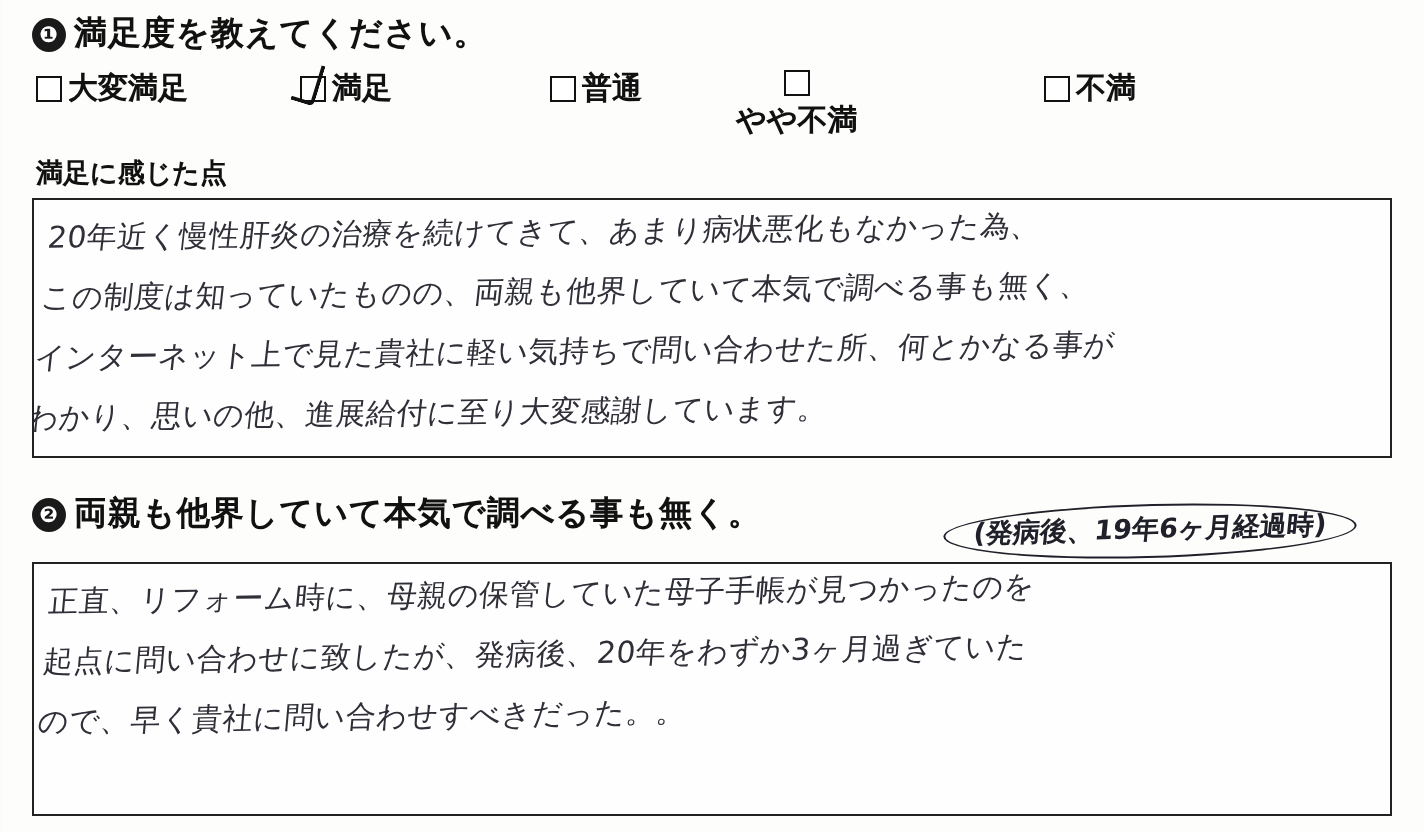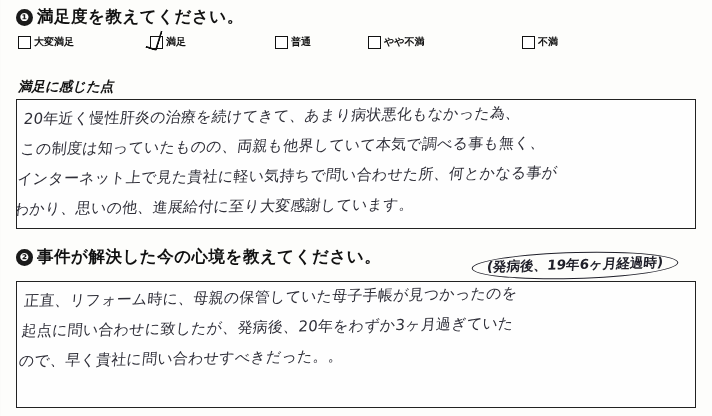--- a/index.html
+++ b/index.html
@@ -49,21 +49,21 @@
     left: 18px;
     top: 35px;
     width: 600px;
     height: 22px;
   }
   .opt {
     position: absolute;
     display: flex;
     align-items: center;
     gap: 3px;
-    font-size: 10px;
+    font-size: 15px;
     color: #111;
     font-weight: 600;
   }
   .box {
     width: 11px;
     height: 11px;
     border: 1.6px solid #111;
     flex: none;
     position: relative;
     background: #fff;
@@ -86,21 +86,20 @@
   
   .sub-label {
     position: absolute;
     left: 18px;
     top: 78px;
     font-size: 13.5px;
     font-weight: 700;
     color: #111;
     padding-bottom: 16px;
     border-bottom: 1.6px solid #111;
-    font-style: italic;
   }
 
   
   .answer-box {
     position: absolute;
     border: 1.6px solid #222;
     background: #fefefe;
     overflow: hidden;
   }
   #answer-box-1 { left: 16px; top: 99px; width: 678px; height: 128px; }
@@ -165,42 +164,42 @@
       <span>大変満足</span>
     </div>
     <div class="opt" style="left:132px;">
       <span class="box checked"></span>
       <span>満足</span>
     </div>
     <div class="opt" style="left:257px;">
       <span class="box"></span>
       <span>普通</span>
     </div>
-    <div class="opt" style="left:350px;">
+    <div class="opt" style="left:350px;flex-direction:column;">
       <span class="box"></span>
       <span>やや不満</span>
     </div>
     <div class="opt" style="left:504px;">
       <span class="box"></span>
       <span>不満</span>
     </div>
   </div>
 
   <div class="sub-label">満足に感じた点</div>
 
   <div class="answer-box" id="answer-box-1">
     <div class="hand" id="handwriting-1">20年近く慢性肝炎の治療を続けてきて、あまり病状悪化もなかった為、
 この制度は知っていたものの、両親も他界していて本気で調べる事も無く、
 インターネット上で見た貴社に軽い気持ちで問い合わせた所、何とかなる事が
 わかり、思いの他、進展給付に至り大変感謝しています。</div>
   </div>
 
   <div class="q-row" style="left:16px; top:246px;">
     <span class="q-num">❷</span>
-    <span>事件が解決した今の心境を教えてください。</span>
+    <span>両親も他界していて本気で調べる事も無く。</span>
   </div>
 
   <div class="note">(発病後、19年6ヶ月経過時)</div>
 
   <div class="answer-box" id="answer-box-2">
     <div class="hand" id="handwriting-2">正直、リフォーム時に、母親の保管していた母子手帳が見つかったのを
 起点に問い合わせに致したが、発病後、20年をわずか3ヶ月過ぎていた
 ので、早く貴社に問い合わせすべきだった。。</div>
   </div>
 

